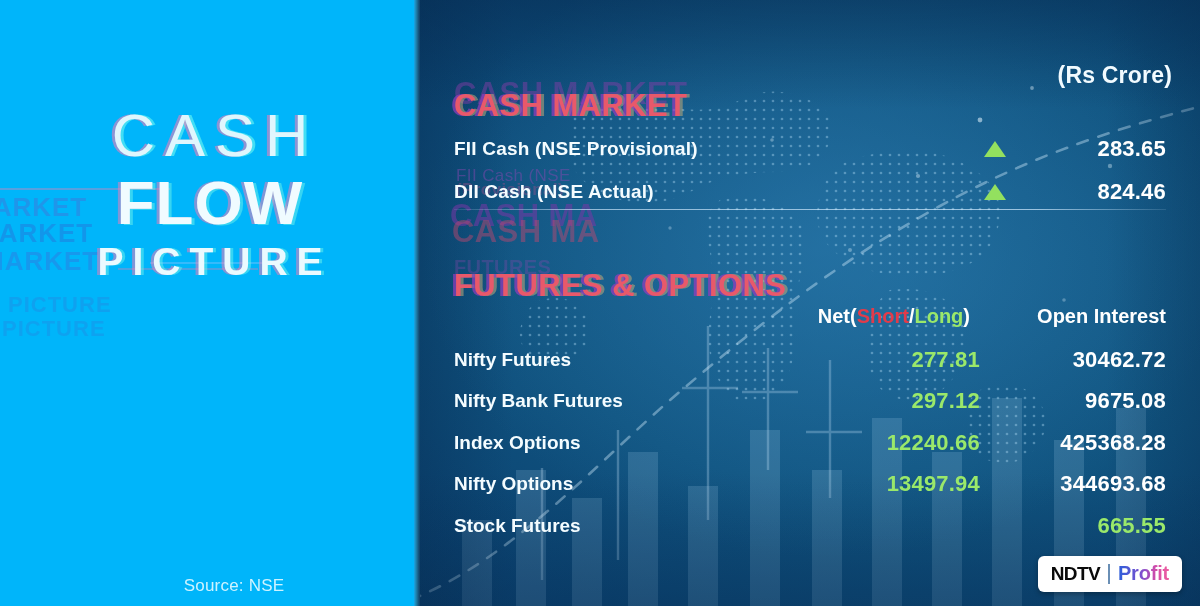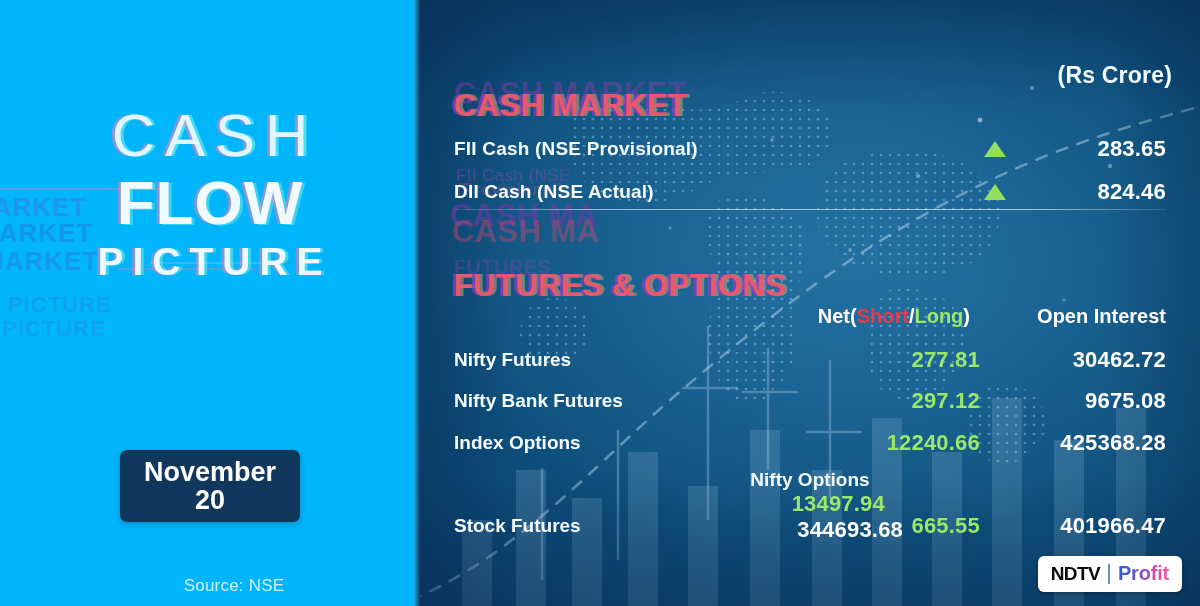--- a/index.html
+++ b/index.html
@@ -195,24 +195,20 @@
     <div class="ghost-rule r2"></div>
     <div class="ghost g4">PICTURE</div>
     <div class="ghost g5">PICTURE</div>
 
     <div class="brand">
       <div class="line1">CASH</div>
       <div class="line2">FLOW</div>
       <div class="line3">PICTURE</div>
     </div>
 
-    <div class="date-box">
-      <div class="m">November</div>
-      <div class="d">20</div>
-    </div>
 
     <div class="source">Source: NSE</div>
 
     <div class="left-edge"></div>
   </div>
 
   <div class="right-panel">
 
     <svg class="bg-svg" viewBox="0 0 780 606" preserveAspectRatio="none">
       <defs>
@@ -329,32 +325,31 @@
       <div class="oi">9675.08</div>
     </div>
 
     <div class="frow" style="top:428px;">
       <div class="label">Index Options</div>
       <div class="spacer"></div>
       <div class="net">12240.66</div>
       <div class="oi">425368.28</div>
     </div>
 
-    <div class="frow" style="top:469px;flex-direction:column;">
+    <div class="frow" style="top:469px;">
       <div class="label">Nifty Options</div>
       <div class="spacer"></div>
       <div class="net">13497.94</div>
       <div class="oi">344693.68</div>
     </div>
 
     <div class="frow" style="top:511px;">
       <div class="label">Stock Futures</div>
       <div class="spacer"></div>
       <div class="net">665.55</div>
-      <div class="oi">401966.47</div>
     </div>
 
     <div class="logo">
       <span class="ndtv">NDTV</span>
       <span class="bar"></span>
       <span class="profit">Profit</span>
     </div>
 
   </div>
 </div>

